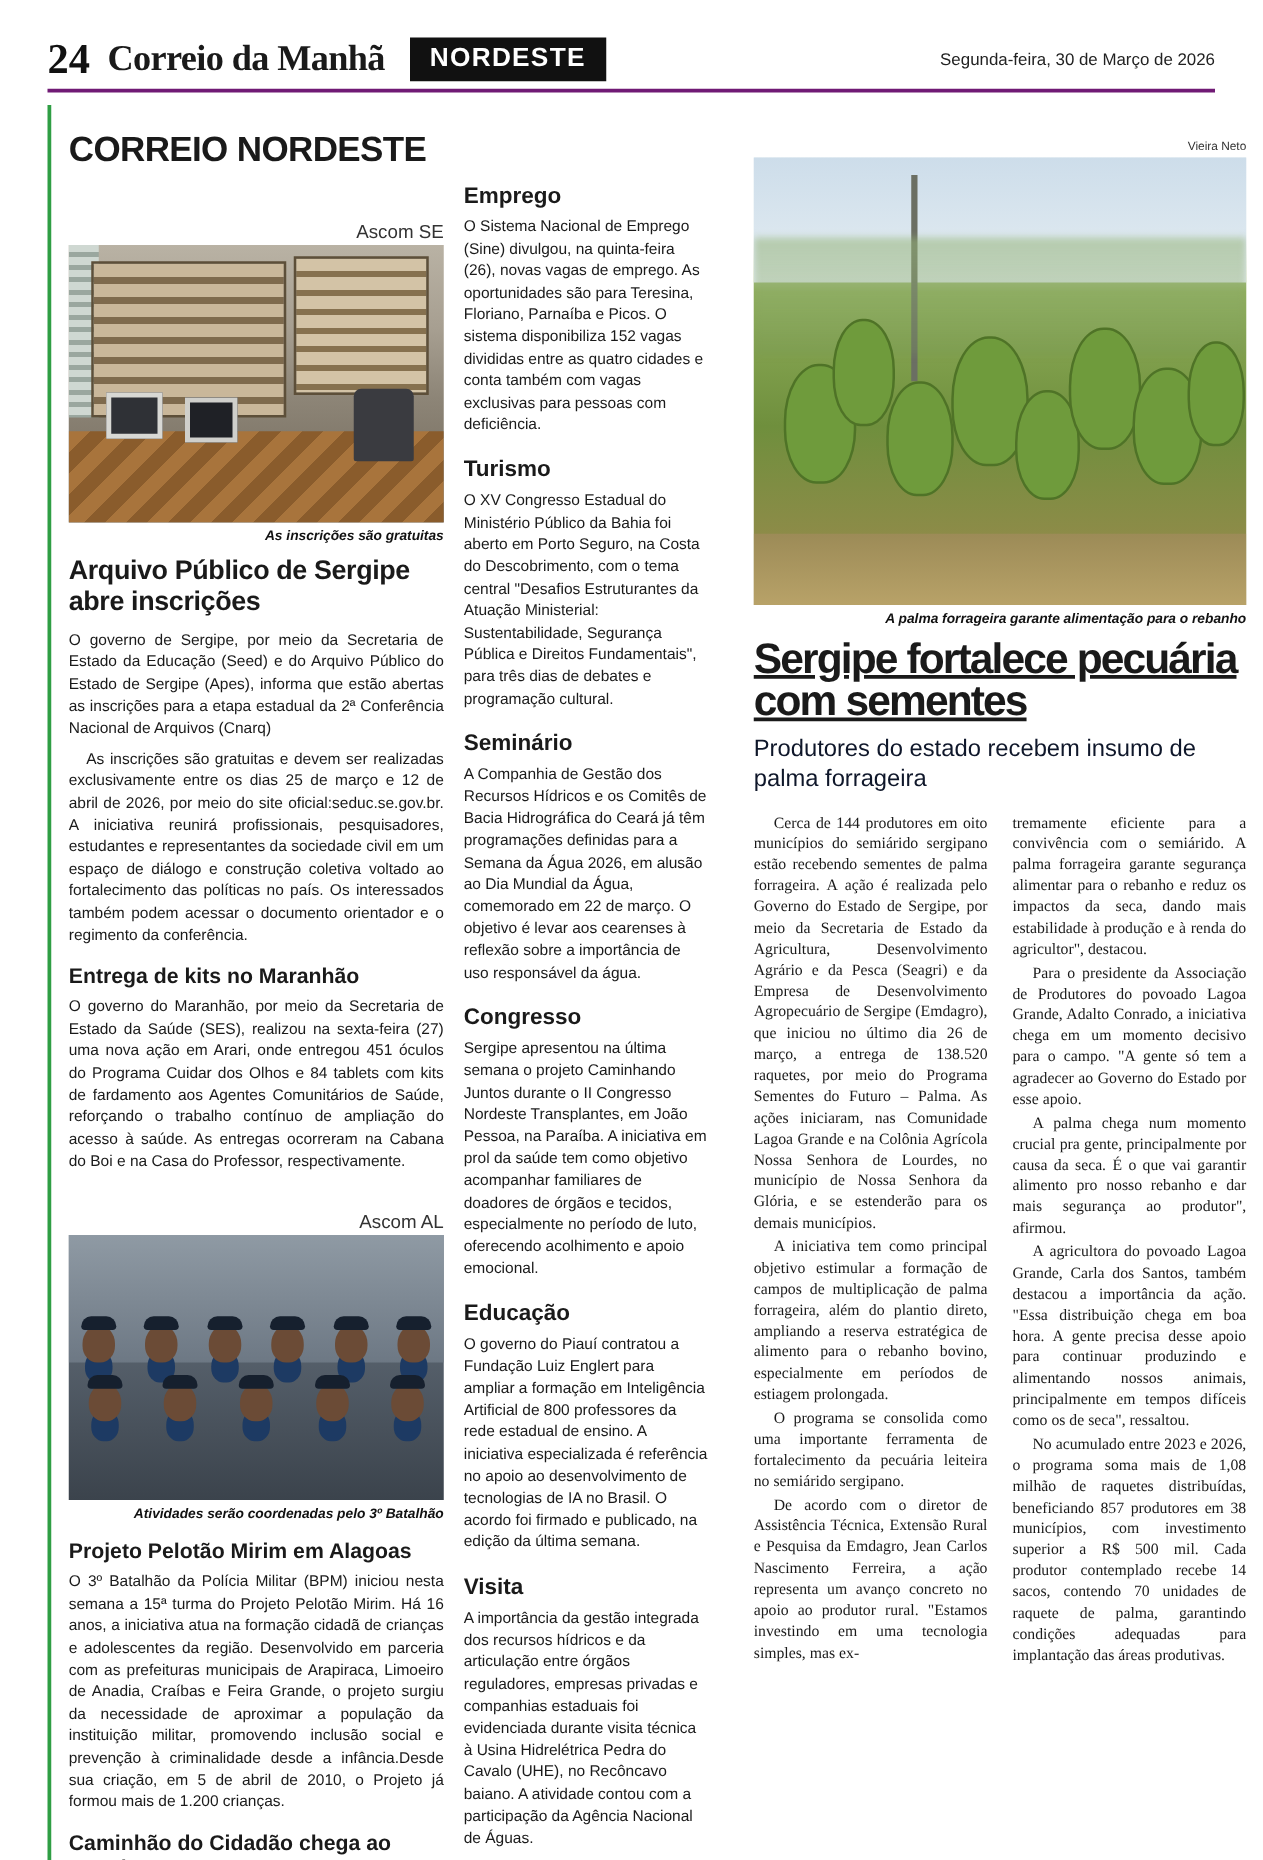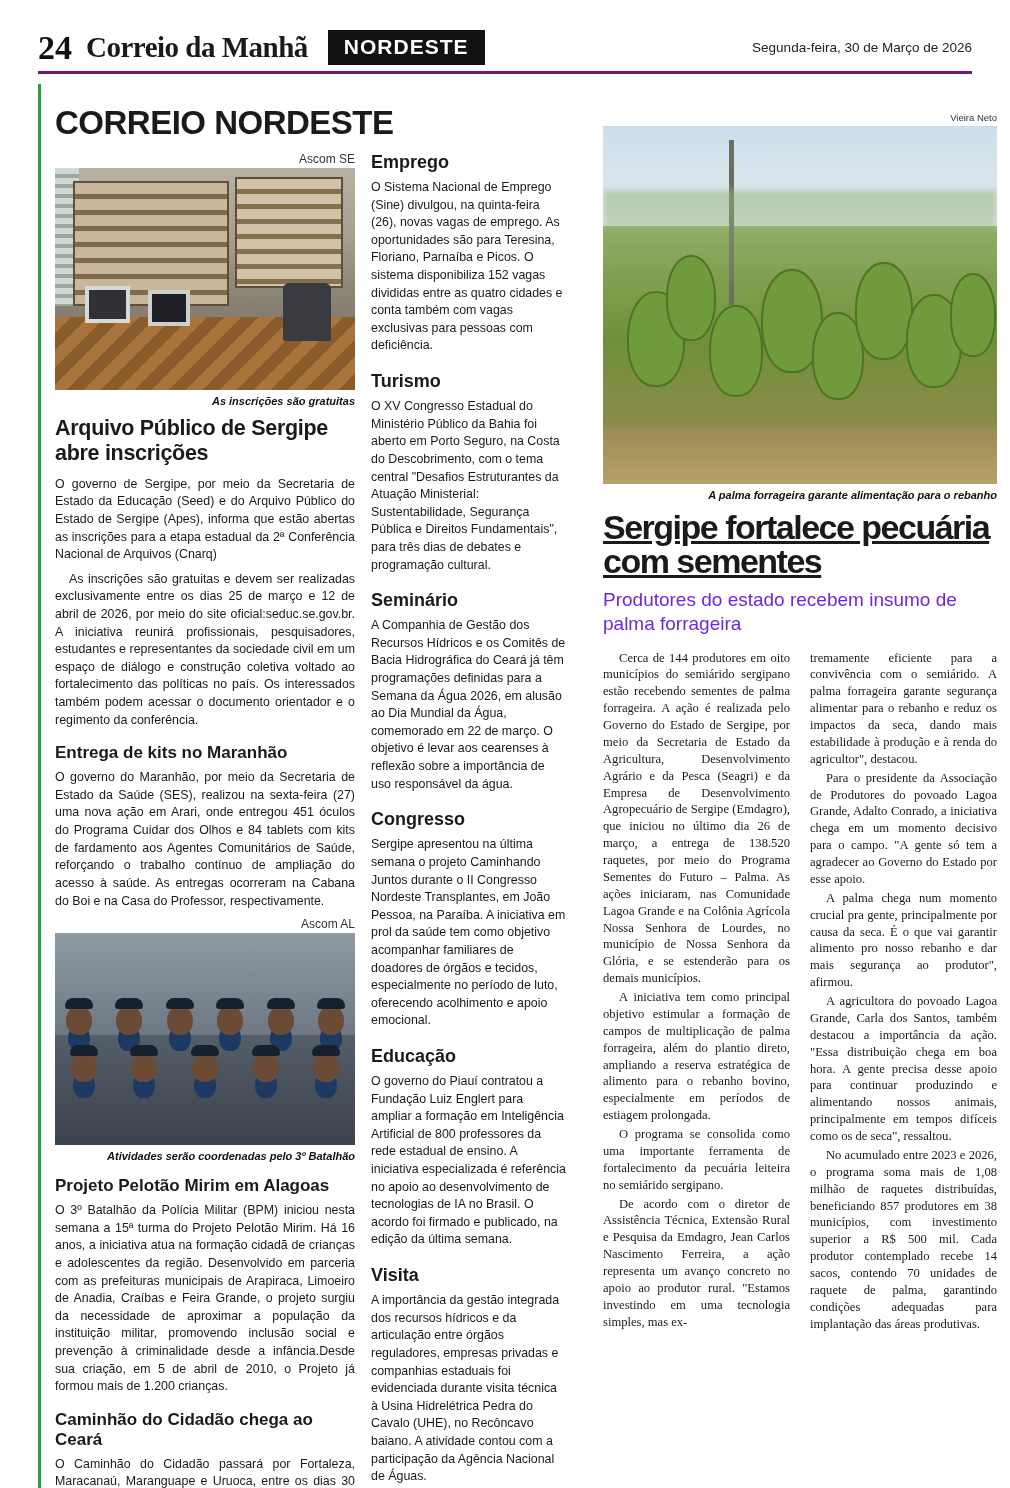--- a/index.html
+++ b/index.html
@@ -50,25 +50,25 @@
     position: relative;
   }
   .left-inner { padding: 6px 18px 10px 14px; }
   .right-block { width: 412px; padding-left: 18px; }
 
   
   .left-block { border-left: 3px solid #2f9e44; border-bottom: 3px solid #2f9e44; }
 
   
   .correio-nordeste {
-    font-size: 33px; font-weight: bold; letter-spacing:-0.5px;
+    font-size: 28px; font-weight: bold; letter-spacing:-0.5px;
     margin: 14px 0 10px 0;
   }
   .credit {
-    font-size: 12px; text-align:right; color:#333; margin-bottom:2px;
+    font-size: 15px; text-align:right; color:#333; margin-bottom:2px;margin-top:31px;
   }
   .credit-left { text-align:right; }
 
   .cols-2 { display:flex; gap: 16px; }
   .col-a { width: 300px; }
   .col-b { width: 196px; }
 
   .photo {
     width:100%; display:block; position:relative; overflow:hidden;
   }
@@ -93,21 +93,21 @@
   p.colb { font-size: 12.4px; line-height:1.42; margin:0 0 6px 0; }
 
   
   .right-credit { font-size:9.5px; text-align:right; color:#333; margin-bottom:3px;margin-top:28px; }
   .big-headline {
     font-size: 34px; line-height:1.0; font-weight:bold; letter-spacing:-1.5px;
     margin: 4px 0 10px 0;
     text-decoration: underline;
   }
   .deck {
-    font-size: 19px; line-height:1.25; color:#6d28d9; font-weight:normal;
+    font-size: 19px; line-height:1.25; color:#0f172a; font-weight:normal;
     margin: 0 0 14px 0;
   }
   .news-cols { display:flex; gap: 20px; }
   .news-col { width: 190px; }
   p.news {
     font-family:"Liberation Serif", serif;
     font-size: 12.6px; line-height:1.34; text-align: justify;
     margin:0 0 2px 0; text-indent: 16px;
     hyphens: auto;
   }

